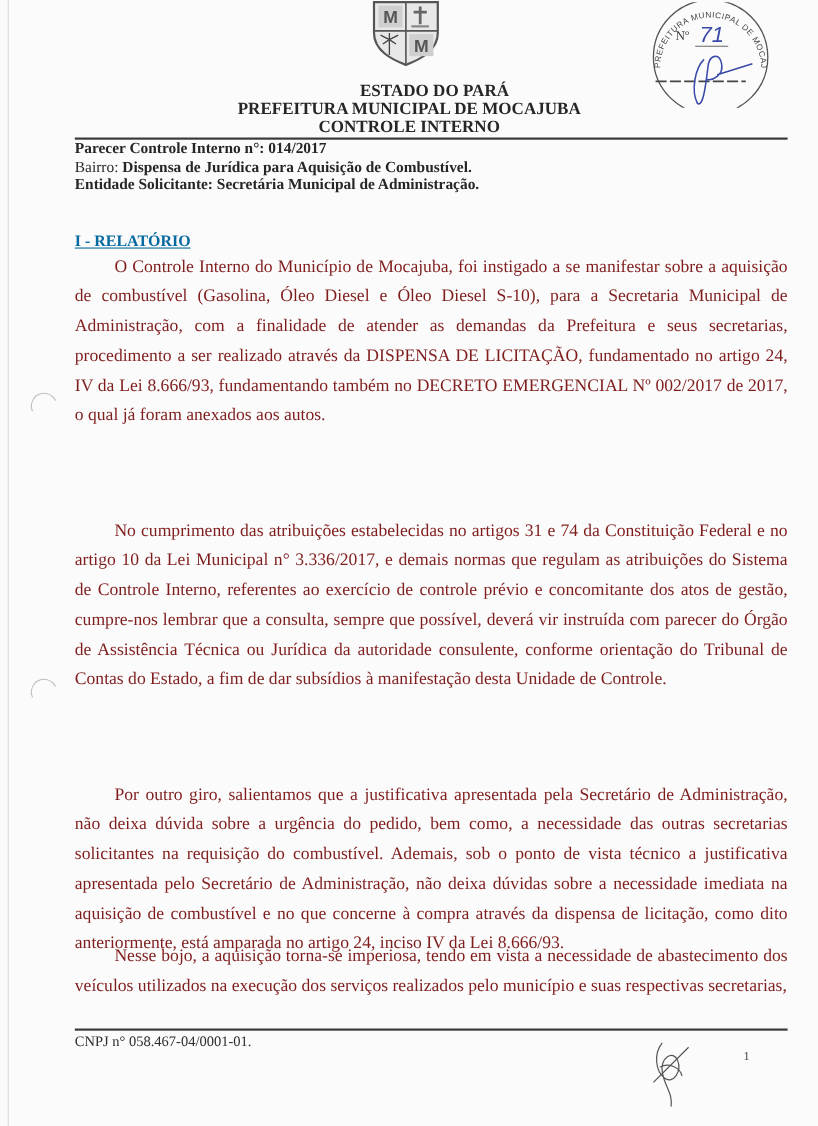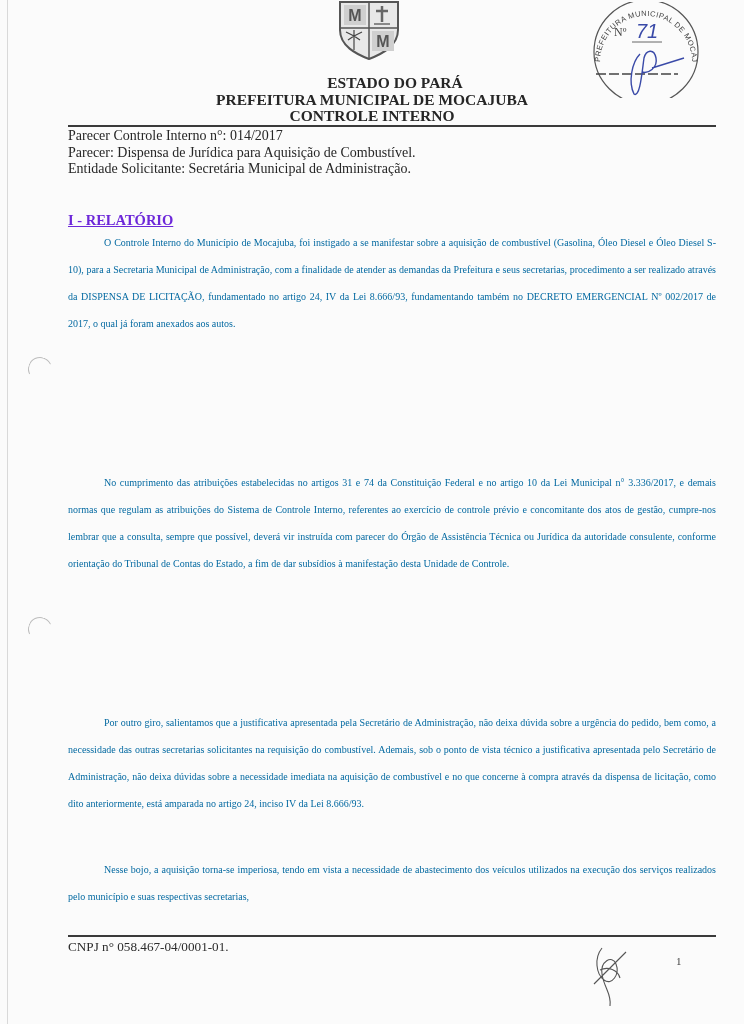--- a/index.html
+++ b/index.html
@@ -25,24 +25,24 @@
     .header { position: absolute; left: 0; width: 744px; text-align: center; font-weight: bold; font-size: 15.5px; line-height: 18px; color: #262626; }
     .header .l1 { position: absolute; top: 74px; width: 744px; text-align: center; left: 0; padding-left: 23px; }
     .header .l2 { position: absolute; top: 91px; width: 744px; text-align: center; left: 0; }
     .header .l3 { position: absolute; top: 107px; width: 744px; text-align: center; left: 0; }
     .rule { position: absolute; left: 68px; width: 648px; height: 2px; background: #3a3a3a; }
     .rule.top { top: 125px; }
     .rule.bottom { top: 935px; height: 1.5px; }
 
     .meta { position: absolute; left: 68px; font-size: 14px; line-height: 16.5px; color: #262626; }
     .meta .row { white-space: nowrap; }
-    .meta b { font-weight: normal; margin-top: 8px; }
+    .meta b { font-weight: bold; margin-top: 8px; }
 
-    .section-title { position: absolute; left: 68px; font-weight: bold; font-size: 14.5px; text-decoration: underline; color: #6d28d9; }
-    .para { position: absolute; left: 68px; width: 648px; font-size: 10px; line-height: 27px; text-align: justify; color: #0369a1; text-indent: 36px; }
+    .section-title { position: absolute; left: 68px; font-weight: bold; font-size: 14.5px; text-decoration: underline; color: #0369a1; }
+    .para { position: absolute; left: 68px; width: 648px; font-size: 16px; line-height: 27px; text-align: justify; color: #7f1d1d; text-indent: 36px; }
 
     .footer { position: absolute; left: 68px; top: 939px; font-size: 13.2px; line-height: 16px; color: #2c2c2c; }
     .page-number { position: absolute; left: 676px; top: 955px; font-size: 11px; color: #444; }
     .initials { position: absolute; left: 590px; top: 944px; width: 40px; height: 66px; }
   </style>
 </head>
 <body>
 
 <div class="page">
   <div class="left-edge"></div>
@@ -82,21 +82,21 @@
 
   <div class="header">
     <div class="l1">ESTADO DO PARÁ</div>
     <div class="l2">PREFEITURA MUNICIPAL DE MOCAJUBA</div>
     <div class="l3">CONTROLE INTERNO</div>
   </div>
   <div class="rule top"></div>
 
   <div class="meta" style="top:128px;">
     <div class="row"><b>Parecer Controle Interno n°: 014/2017</b></div>
-    <div class="row"><span>Parecer: </span><b>Dispensa de Jurídica para Aquisição de Combustível.</b></div>
+    <div class="row"><span>Bairro: </span><b>Dispensa de Jurídica para Aquisição de Combustível.</b></div>
     <div class="row"><b>Entidade Solicitante: Secretária Municipal de Administração.</b></div>
   </div>
 
   <div class="section-title" style="top:212px;">I - RELATÓRIO</div>
   <div class="para" style="top:229px;">O Controle Interno do Município de Mocajuba, foi instigado a se manifestar sobre a aquisição de combustível (Gasolina, Óleo Diesel e Óleo Diesel S-10), para a Secretaria Municipal de Administração, com a finalidade de atender as demandas da Prefeitura e seus secretarias, procedimento a ser realizado através da DISPENSA DE LICITAÇÃO, fundamentado no artigo 24, IV da Lei 8.666/93, fundamentando também no DECRETO EMERGENCIAL Nº 002/2017 de 2017, o qual já foram anexados aos autos.</div>
 
   <div class="para" style="top:469px;">No cumprimento das atribuições estabelecidas no artigos 31 e 74 da Constituição Federal e no artigo 10 da  Lei Municipal n° 3.336/2017, e demais normas que regulam as atribuições do Sistema de Controle Interno, referentes ao exercício de controle prévio e concomitante dos atos de gestão, cumpre-nos lembrar que a consulta, sempre que possível, deverá vir instruída com parecer do Órgão de Assistência Técnica ou Jurídica da autoridade consulente, conforme orientação do Tribunal de Contas do Estado, a fim de dar subsídios à manifestação desta Unidade de Controle.</div>
   <div class="para" style="top:709px;">Por outro giro, salientamos que a justificativa apresentada pela Secretário de Administração, não deixa dúvida sobre a urgência do pedido, bem como, a necessidade das outras secretarias solicitantes na requisição do combustível. Ademais, sob o ponto de vista técnico a justificativa apresentada pelo Secretário de Administração, não deixa dúvidas sobre a necessidade imediata na aquisição de combustível e no que concerne à compra através da dispensa de licitação, como dito anteriormente, está amparada no artigo 24, inciso IV da Lei 8.666/93.</div>
   <div class="para" style="top:856px;">Nesse bojo, a aquisição torna-se imperiosa, tendo em vista a necessidade de abastecimento dos veículos utilizados na execução dos serviços realizados pelo município e suas respectivas secretarias,</div>
 

